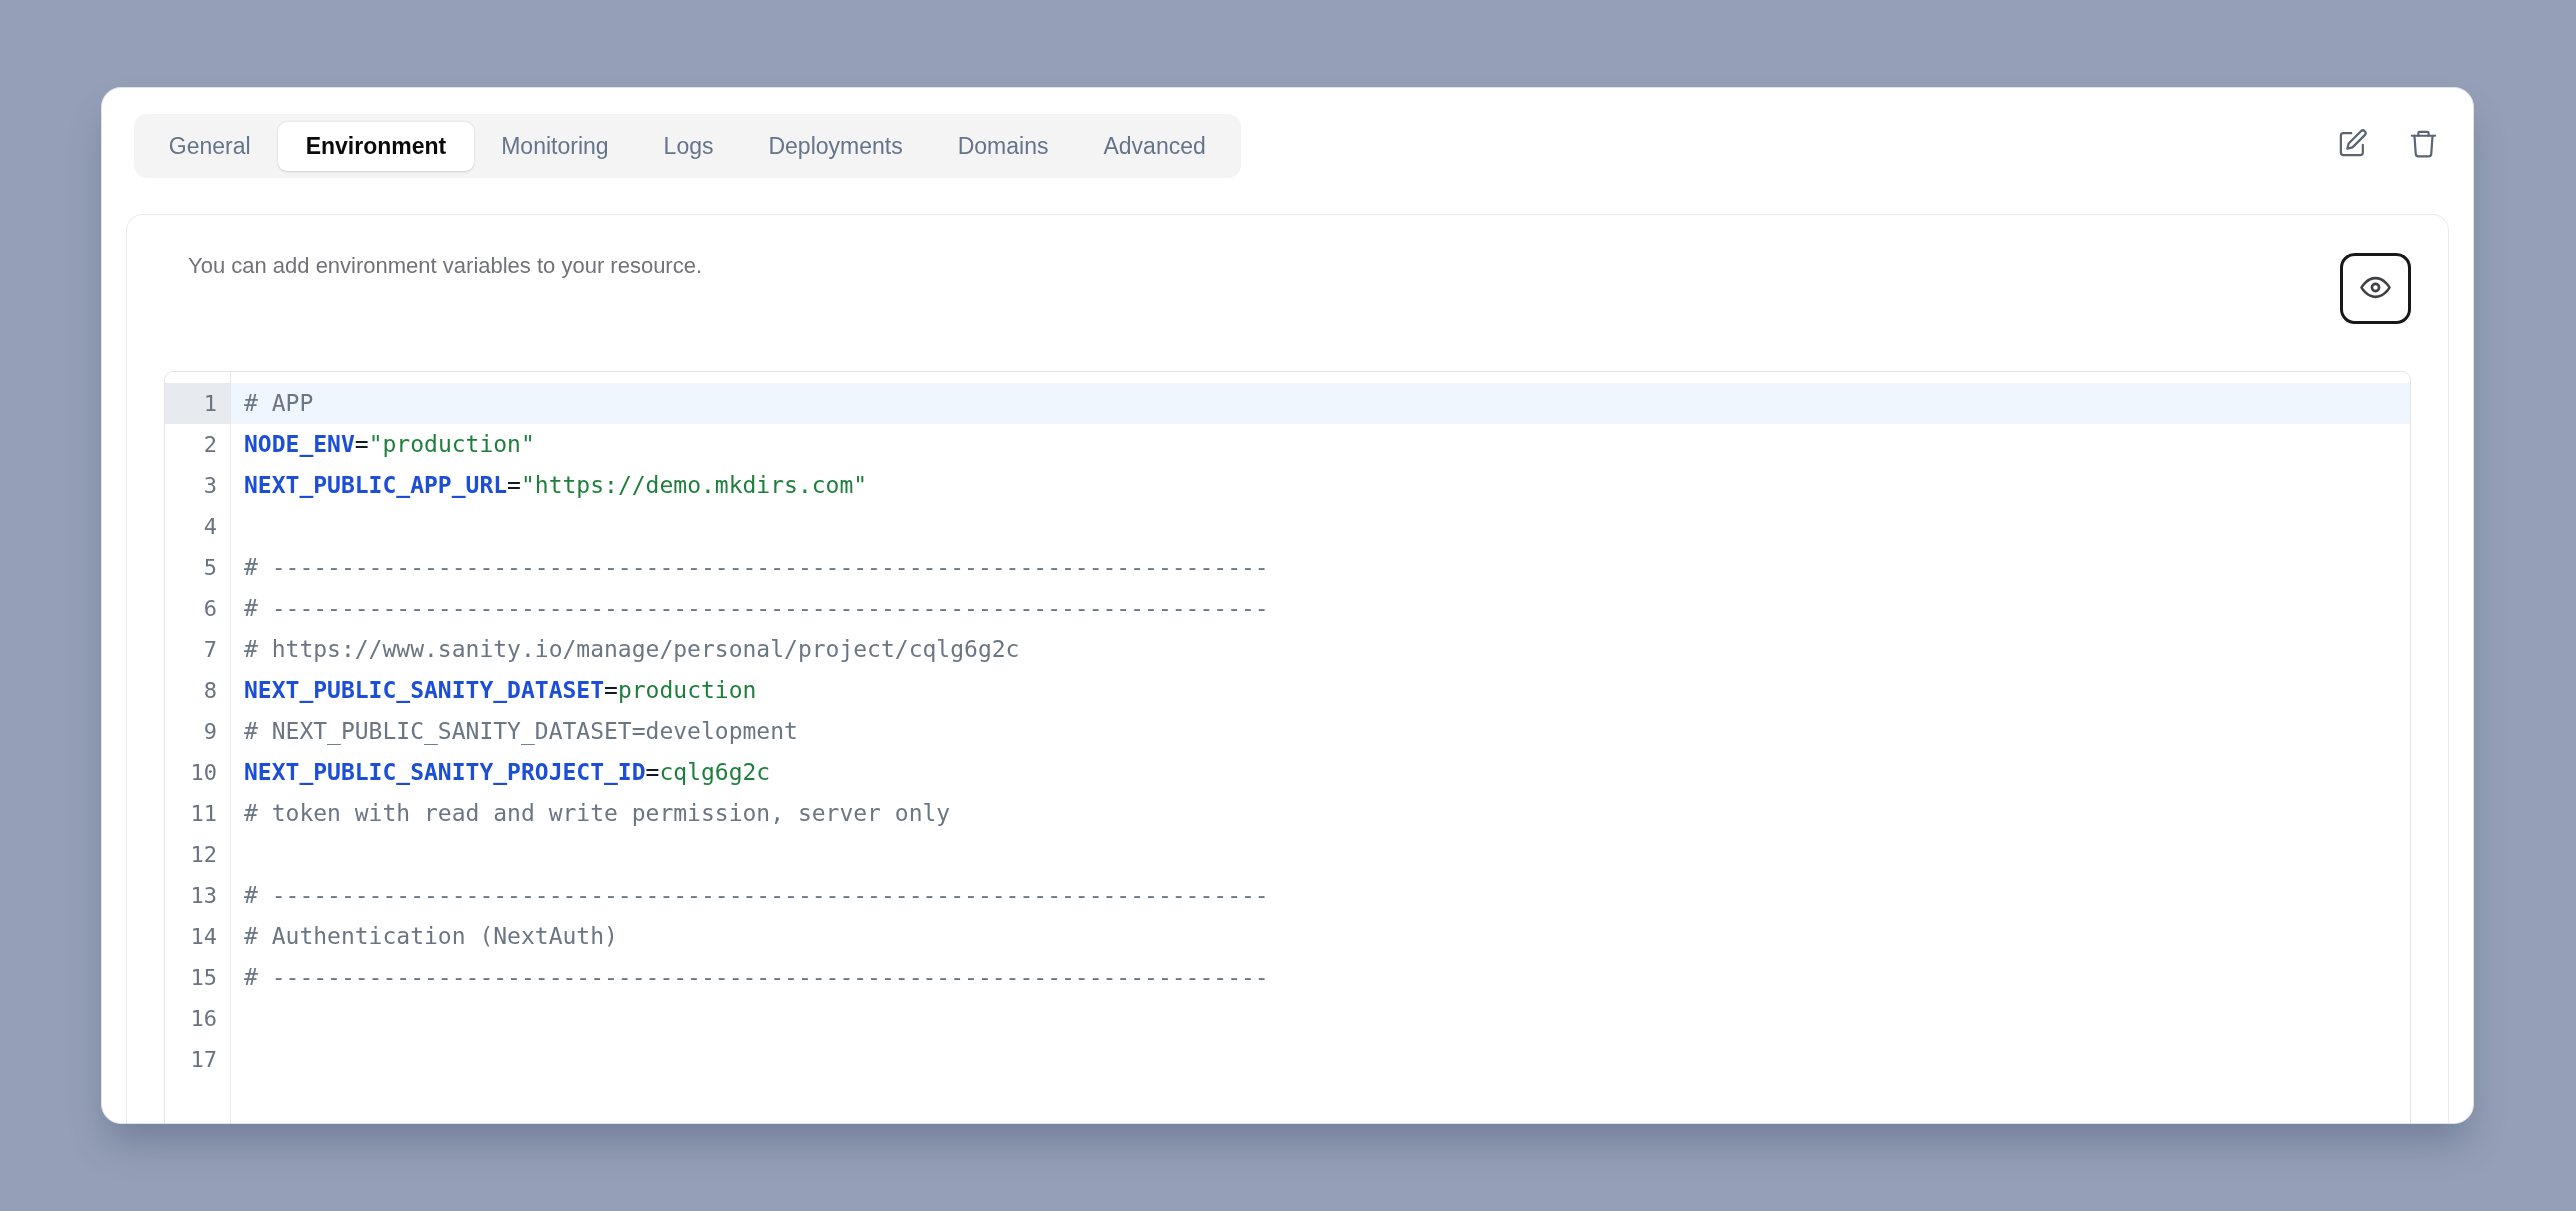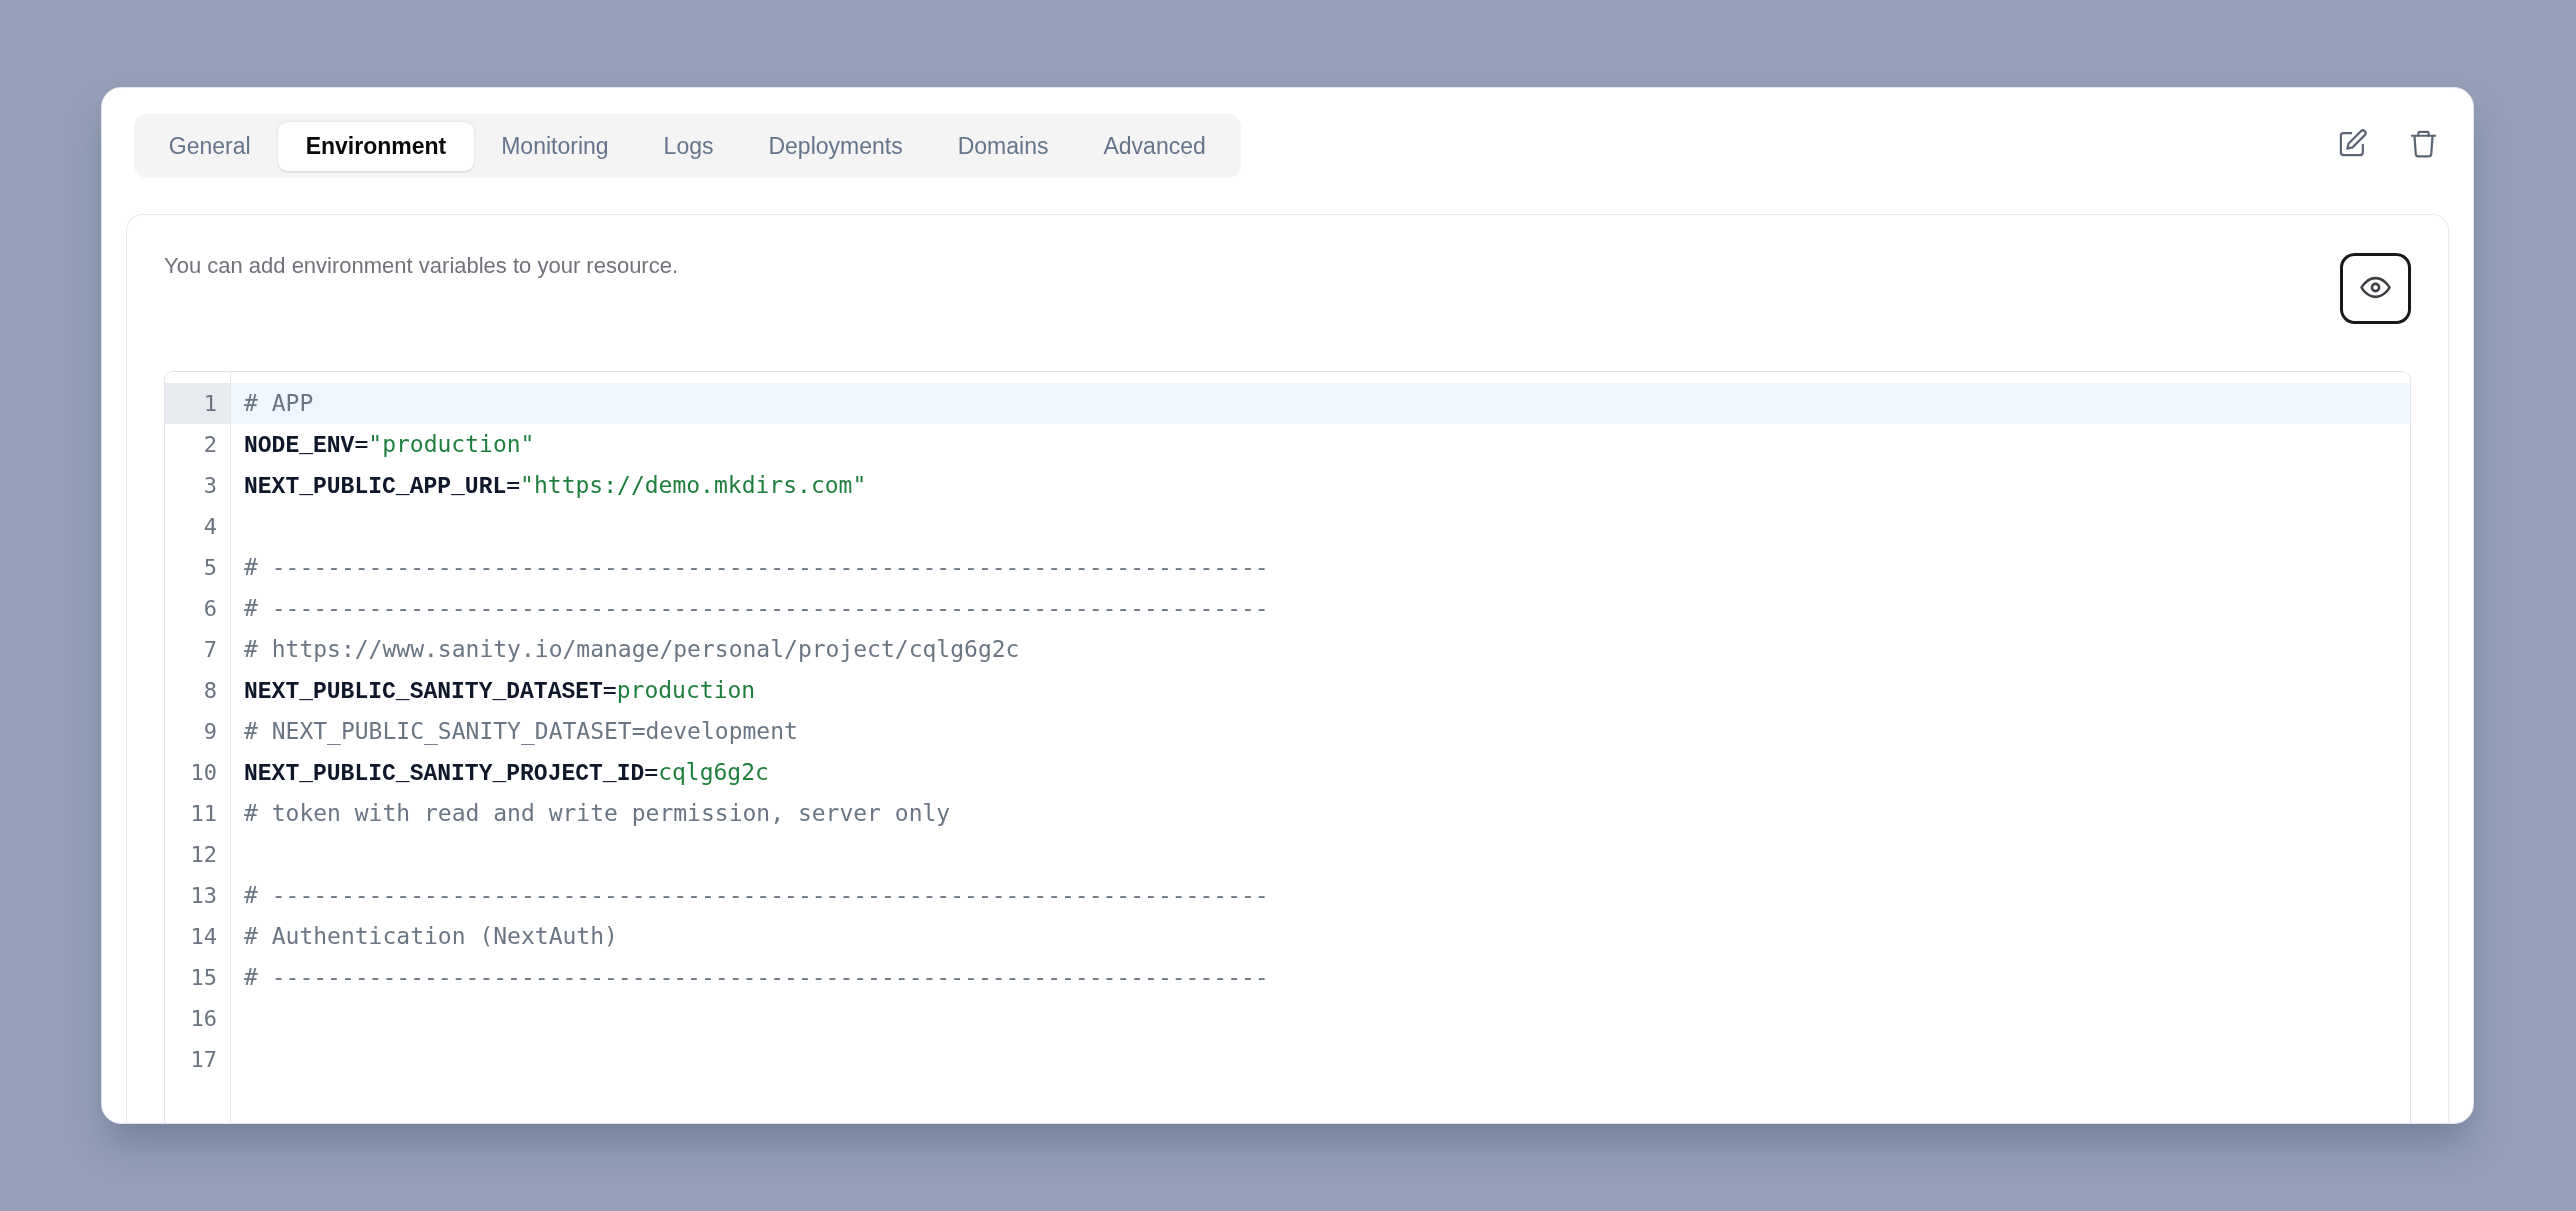--- a/index.html
+++ b/index.html
@@ -126,20 +126,21 @@
     color: #09090b;
     letter-spacing: -0.3px;
     line-height: 1.15;
   }
 
   .panel-sub {
     margin-top: 9.2px;
     font-size: 22px;
     color: #71717a;
     line-height: 1.2;
+    margin-left: 24px;
   }
 
   .eye-btn {
     position: absolute;
     right: 0px;
     top: 9.2px;
     width: 71px;
     height: 71px;
     border: 3.7px solid #18181b;
     border-radius: 14.7px;
@@ -199,21 +200,21 @@
     line-height: 41px;
     padding-left: 13px;
     font-family: "DejaVu Sans Mono", monospace;
     font-size: 23px;
     white-space: pre;
     color: #111827;
   }
   .cl.active { background: #eff6fd; }
 
   .tok-comment { color: #6b7684; text-align: center; }
-  .tok-key     { color: #0f172a; font-weight: bold; font-family: Liberation Mono, monospace; }
+  .tok-key     { color: #1d4ed8; font-weight: bold; }
   .tok-eq      { color: #111827; }
   .tok-val     { color: #1e7f3c; }
   .tok-str     { color: #1e7f3c; }
 </style>
 </head>
 <body>
 
 <div class="window-card">
 
   <div class="tabbar-row">

